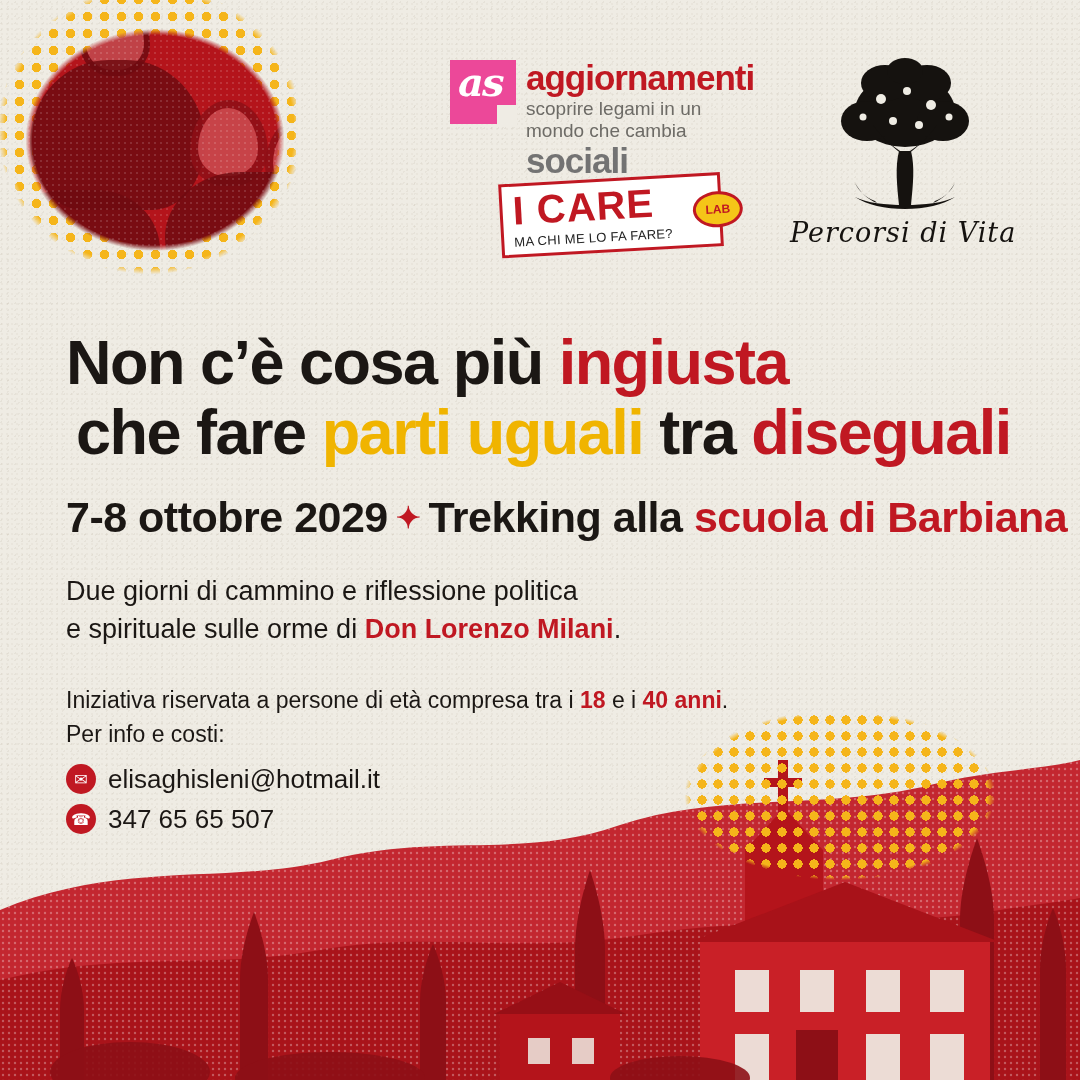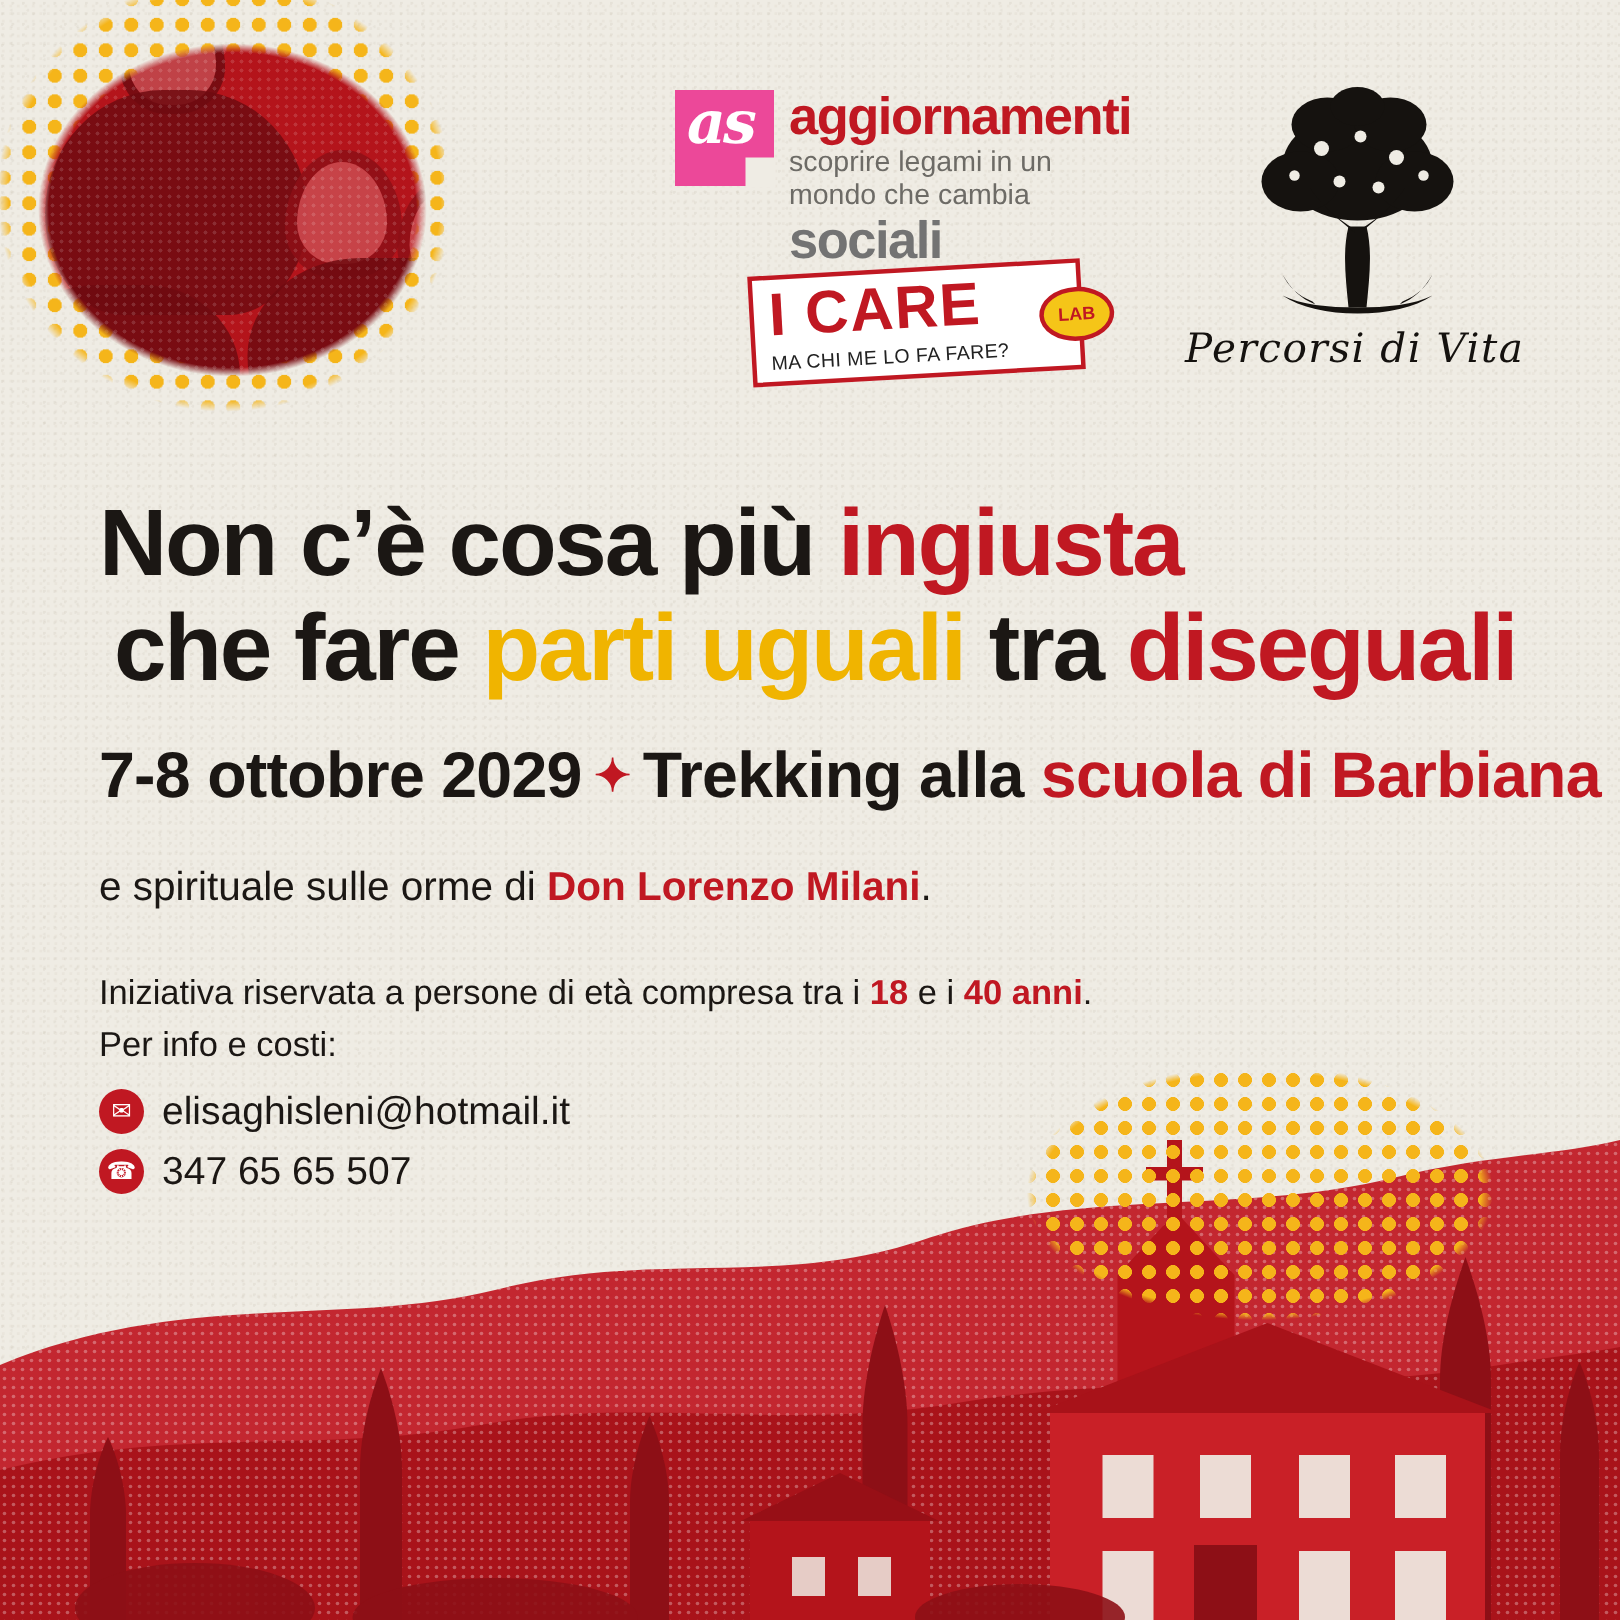--- a/index.html
+++ b/index.html
@@ -419,20 +419,21 @@
 
     <div class="headline hl2">
       <span>che fare </span><span class="yellow">parti uguali</span><span> tra </span><span class="red">diseguali</span>
     </div>
 
     <div id="dateline">
       <span>7-8 ottobre 2029</span><span class="sep">✦</span><span>Trekking alla </span><span class="red">scuola di Barbiana</span>
     </div>
 
     <div id="blurb">
+      <div>Due giorni di cammino e riflessione politica</div>
       <div>
         <span>e spirituale sulle orme di </span><b>Don Lorenzo Milani</b><span>.</span>
       </div>
     </div>
 
     <div id="age-line">
       <div>
         <span>Iniziativa riservata a persone di età compresa tra i </span><b>18</b><span> e i </span><b>40 anni</b><span>.</span>
       </div>
       <div>Per info e costi:</div>

